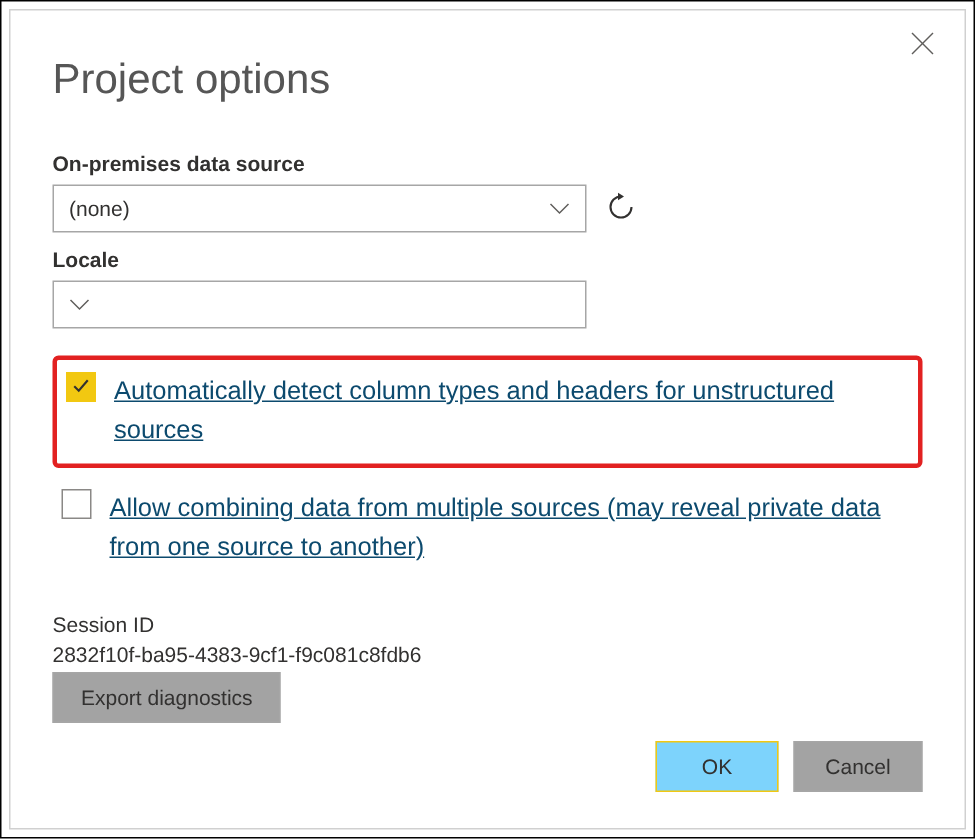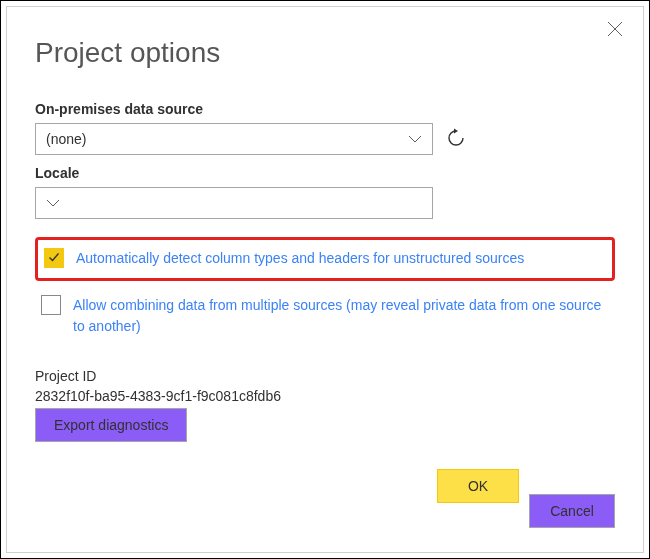--- a/index.html
+++ b/index.html
@@ -63,21 +63,21 @@
       border: 1px solid #a6a6a6;
       display: flex;
       align-items: center;
       justify-content: space-between;
       padding: 0 10px;
       background: #fff;
       cursor: pointer;
       flex: 1;
     }
     .select.fixed {
-      width: 398px;
+      width: 356px;
       flex: none;
     }
     .select-text {
       color: #323130;
       font-size: 14px;
     }
     .chevron svg { display: block; }
 
     .refresh-btn {
       width: 22px;
@@ -114,59 +114,59 @@
       justify-content: center;
       flex-shrink: 0;
       cursor: pointer;
       background: #fff;
     }
     .checkbox.checked {
       background: #F2C811;
       border-color: #F2C811;
     }
     .check-label {
-      font-size: 14px;
-      color: #3b82f6;
+      font-size: 17px;
+      color: #0c4a6e;
       line-height: 1.55;
+      text-decoration: underline;
     }
 
     .session-label {
       font-size: 14px;
       color: #323130;
       margin-top: 30px;
       margin-bottom: 4px;
     }
     .session-id {
       font-size: 14px;
       color: #323130;
       margin-bottom: 4px;
     }
 
     .btn {
       height: 34px;
       padding: 0 18px;
       border: 1px solid #a6a6a6;
-      background: #8b5cf6;
+      background: #a3a3a3;
       font-size: 14px;
       font-family: inherit;
       color: #323130;
       cursor: pointer;
       display: inline-flex;
       align-items: center;
       justify-content: center;
     }
     .btn.primary {
-      background: #fde047;
+      background: #7dd3fc;
       border-color: #F2C811;
       color: #323130;
       min-width: 82px;
     }
     .btn.secondary {
       min-width: 86px;
-      margin-top: 25px;
     }
 
     .footer {
       position: absolute;
       bottom: 24px;
       right: 28px;
       display: flex;
       gap: 10px;
     }
   </style>
@@ -227,21 +227,21 @@
         </div>
         <div class="check-label">Automatically detect column types and headers for unstructured sources</div>
       </div>
     </div>
 
     <div class="check-row second">
       <div class="checkbox"></div>
       <div class="check-label">Allow combining data from multiple sources (may reveal private data from one source to another)</div>
     </div>
 
-    <div class="session-label">Project ID</div>
+    <div class="session-label">Session ID</div>
     <div class="session-id">2832f10f-ba95-4383-9cf1-f9c081c8fdb6</div>
 
     <button class="btn">Export diagnostics</button>
 
     <div class="footer">
       <button class="btn primary">OK</button>
       <button class="btn secondary">Cancel</button>
     </div>
 
   </div>

